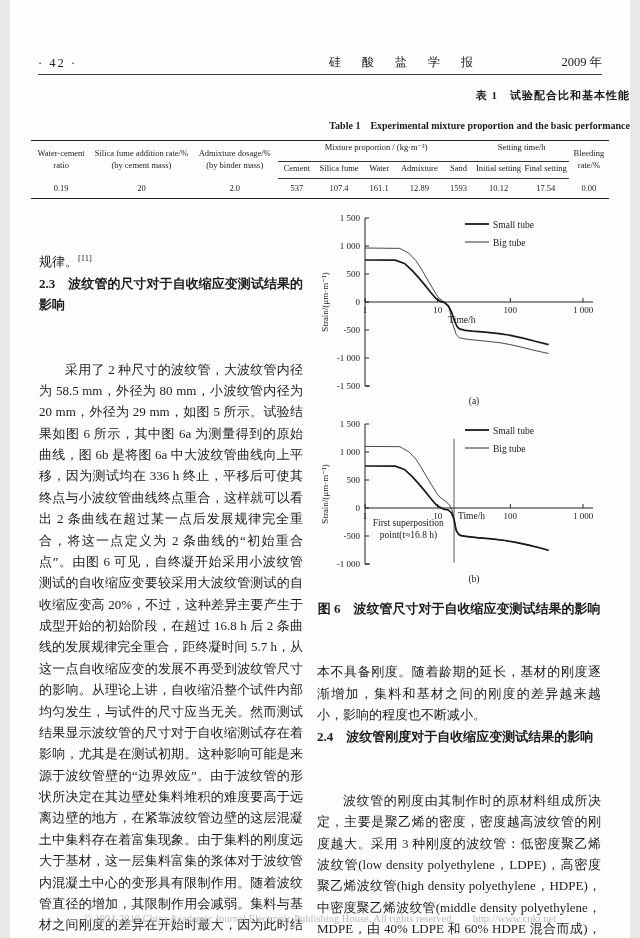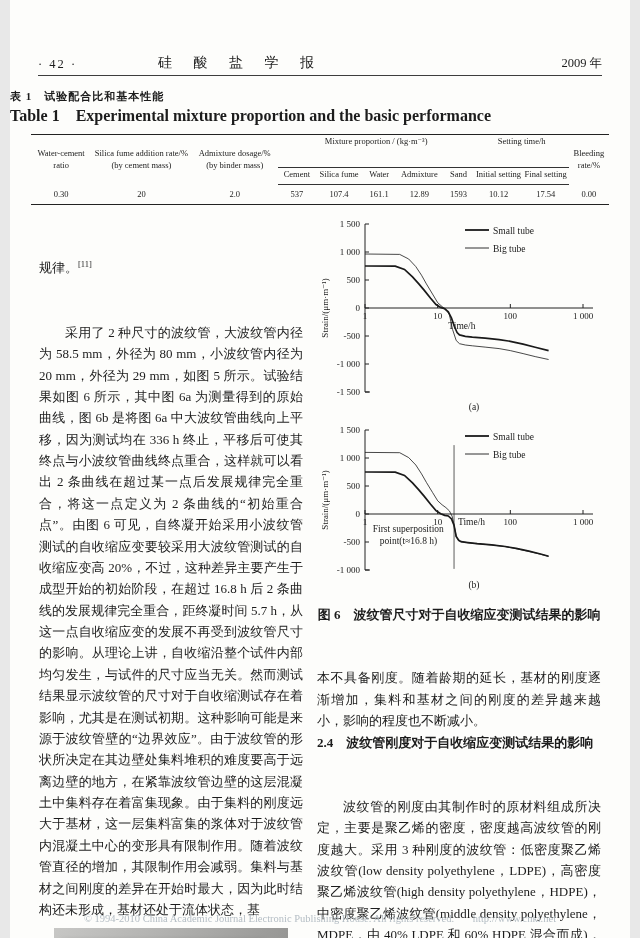--- a/index.html
+++ b/index.html
@@ -9,35 +9,35 @@
     background:#fdfdfb; overflow:hidden;
     font-family:"Liberation Serif","DejaVu Serif",serif; color:#1c1c1c;
   }
   
   .runhead {
     margin:54px 28px 0 28px; display:flex; align-items:flex-end;
     border-bottom:1.6px solid #3d3d3d; padding-bottom:3px;
     font-size:12.5px;
   }
   .runhead .pageno { width:120px; letter-spacing:2px; }
-  .runhead .journal { flex:1; text-align:left; font-size:14px; letter-spacing:9px; }
+  .runhead .journal { flex:1; text-align:right; font-size:12px; letter-spacing:9px; }
   .runhead .year { width:120px; text-align:right; }
   
-  .tabletitle { margin-top:13px; text-align:left; }
+  .tabletitle { margin-top:13px; text-align:right; }
   .tabletitle .zh { font-weight:bold; font-size:11px; letter-spacing:1px; }
-  .tabletitle .en { font-weight:bold; font-size:16px; margin-top:2px; }
+  .tabletitle .en { font-weight:bold; font-size:10px; margin-top:16px; }
   table.datatable {
     width:578px; margin:7px auto 0 auto; border-collapse:collapse;
     font-size:8.5px; line-height:1.35;
     border-top:1.7px solid #222; border-bottom:1.7px solid #222;
   }
   table.datatable th, table.datatable td {
     font-weight:normal; text-align:center; vertical-align:middle; padding:1px 1px;margin-left:40px;
   }
-  table.datatable tr.h1 th.grp { border-bottom:0.9px solid #333; padding-bottom:20px; }
+  table.datatable tr.h1 th.grp { border-bottom:0.9px solid #333; padding-bottom:8px; }
   table.datatable tr.h2 th { border-bottom:0.9px solid #333; padding-bottom:3px; }
   table.datatable tr.vals td { padding-top:4px; padding-bottom:4px; }
   
   .cols { display:flex; gap:14px; padding:0 29px; margin-top:9px; }
   .col { width:284px; }
   p.body-text { font-size:13px; line-height:1.645; text-align:justify;margin-top:43px; }
   p.indent { text-indent:2em; }
   h3.sect { font-size:13px; font-weight:bold; line-height:1.645; text-align:justify; }
   sup.ref { font-size:8.5px; }
   
@@ -136,39 +136,40 @@
     <tr class="h2">
       <th>Cement</th>
       <th>Silica fume</th>
       <th>Water</th>
       <th>Admixture</th>
       <th>Sand</th>
       <th>Initial setting</th>
       <th>Final setting</th>
     </tr>
     <tr class="vals">
-      <td>0.30</td>
+      <td>0.19</td>
       <td>20</td>
       <td>2.0</td>
       <td>537</td>
       <td>107.4</td>
       <td>161.1</td>
       <td>12.89</td>
       <td>1593</td>
       <td>10.12</td>
       <td>17.54</td>
       <td>0.00</td>
     </tr>
   </tbody>
     </table>
 
   <div class="cols">
 
     <div class="col">
       <p class="body-text"><span>规律。</span><sup class="ref">[11]</sup></p>
+      <h3 class="sect">2.3　波纹管的尺寸对于自收缩应变测试结果的影响</h3>
       <p class="body-text indent">采用了 2 种尺寸的波纹管，大波纹管内径为 58.5 mm，外径为 80 mm，小波纹管内径为 20 mm，外径为 29 mm，如图 5 所示。试验结果如图 6 所示，其中图 6a 为测量得到的原始曲线，图 6b 是将图 6a 中大波纹管曲线向上平移，因为测试均在 336 h 终止，平移后可使其终点与小波纹管曲线终点重合，这样就可以看出 2 条曲线在超过某一点后发展规律完全重合，将这一点定义为 2 条曲线的“初始重合点”。由图 6 可见，自终凝开始采用小波纹管测试的自收缩应变要较采用大波纹管测试的自收缩应变高 20%，不过，这种差异主要产生于成型开始的初始阶段，在超过 16.8 h 后 2 条曲线的发展规律完全重合，距终凝时间 5.7 h，从这一点自收缩应变的发展不再受到波纹管尺寸的影响。从理论上讲，自收缩沿整个试件内部均匀发生，与试件的尺寸应当无关。然而测试结果显示波纹管的尺寸对于自收缩测试存在着影响，尤其是在测试初期。这种影响可能是来源于波纹管壁的“边界效应”。由于波纹管的形状所决定在其边壁处集料堆积的难度要高于远离边壁的地方，在紧靠波纹管边壁的这层混凝土中集料存在着富集现象。由于集料的刚度远大于基材，这一层集料富集的浆体对于波纹管内混凝土中心的变形具有限制作用。随着波纹管直径的增加，其限制作用会减弱。集料与基材之间刚度的差异在开始时最大，因为此时结构还未形成，基材还处于流体状态，基</p>
 
       <div class="photo">
         <div class="tube tube-big">
           <span class="cap"></span>
           <span class="tube-label lbl-big">Big tube</span>
         </div>
         <div class="tube tube-small">
           <span class="cap"></span>
           <span class="tube-label lbl-small">Small tube</span>

